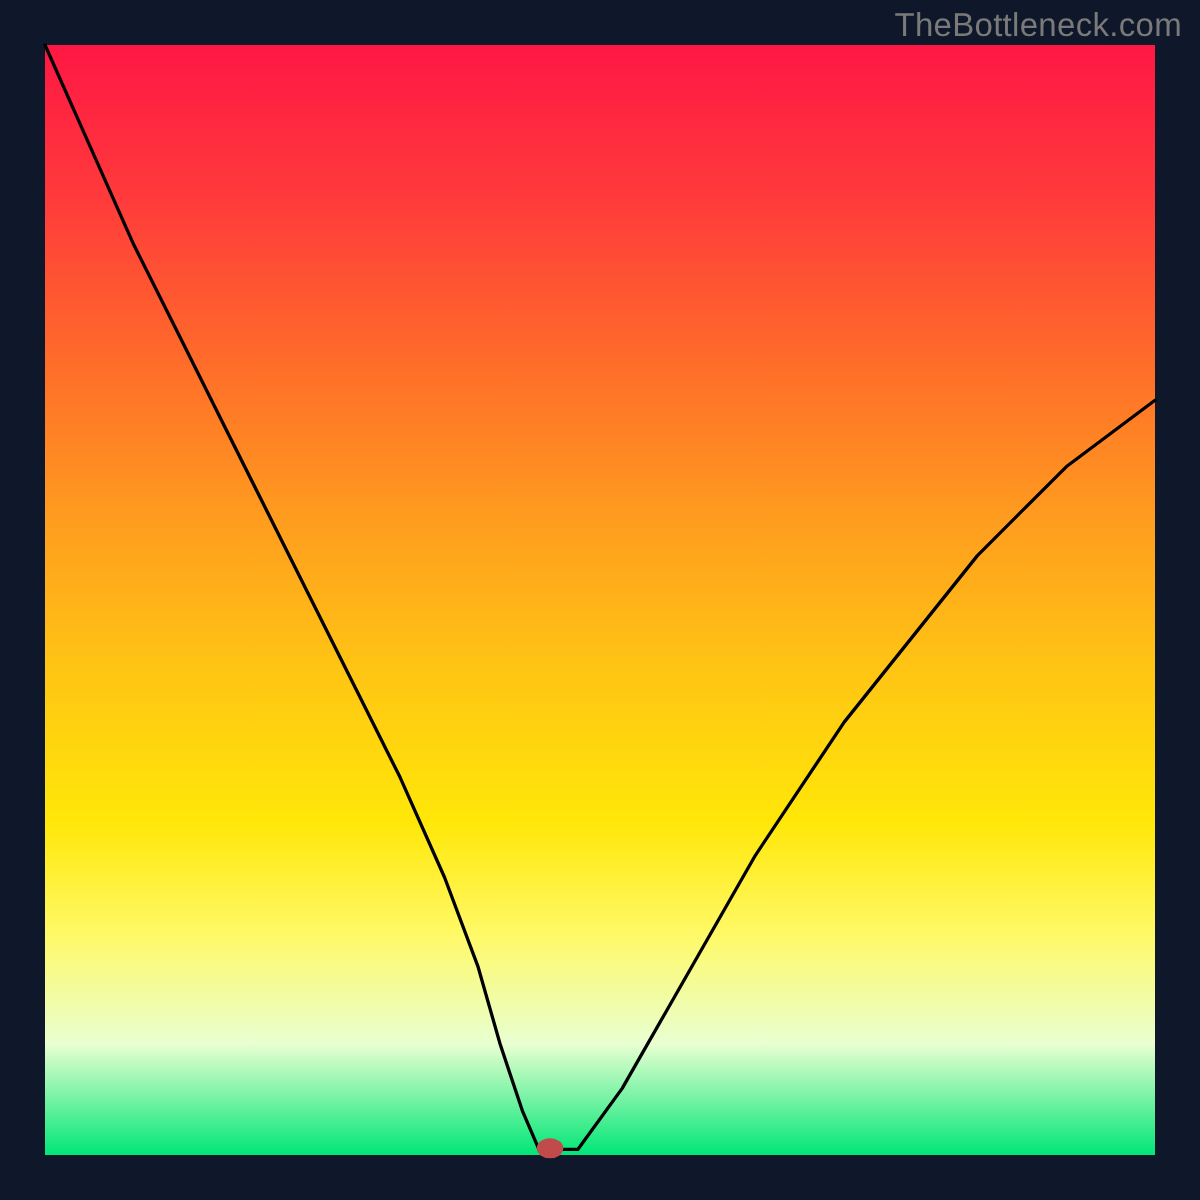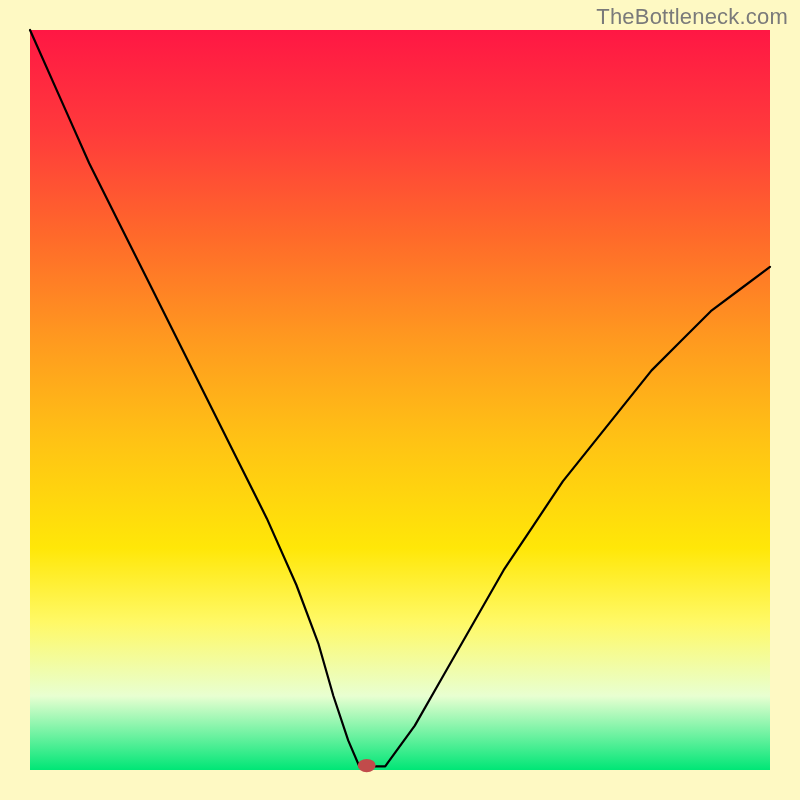--- a/index.html
+++ b/index.html
@@ -10,21 +10,21 @@
     background: #000;
     overflow: hidden;
     font-family: Arial, Helvetica, sans-serif;
   }
   .frame {
     position: absolute;
     left: 0;
     top: 0;
     width: 800px;
     height: 800px;
-    background: #fef9c3;
+    background: #0f172a;
   }
   .watermark {
     position: absolute;
     top: 4px;
     right: 12px;
     color: #7a7a7a;
     font-size: 22px;
     font-weight: 500;
     letter-spacing: 0.2px;
     z-index: 10;

